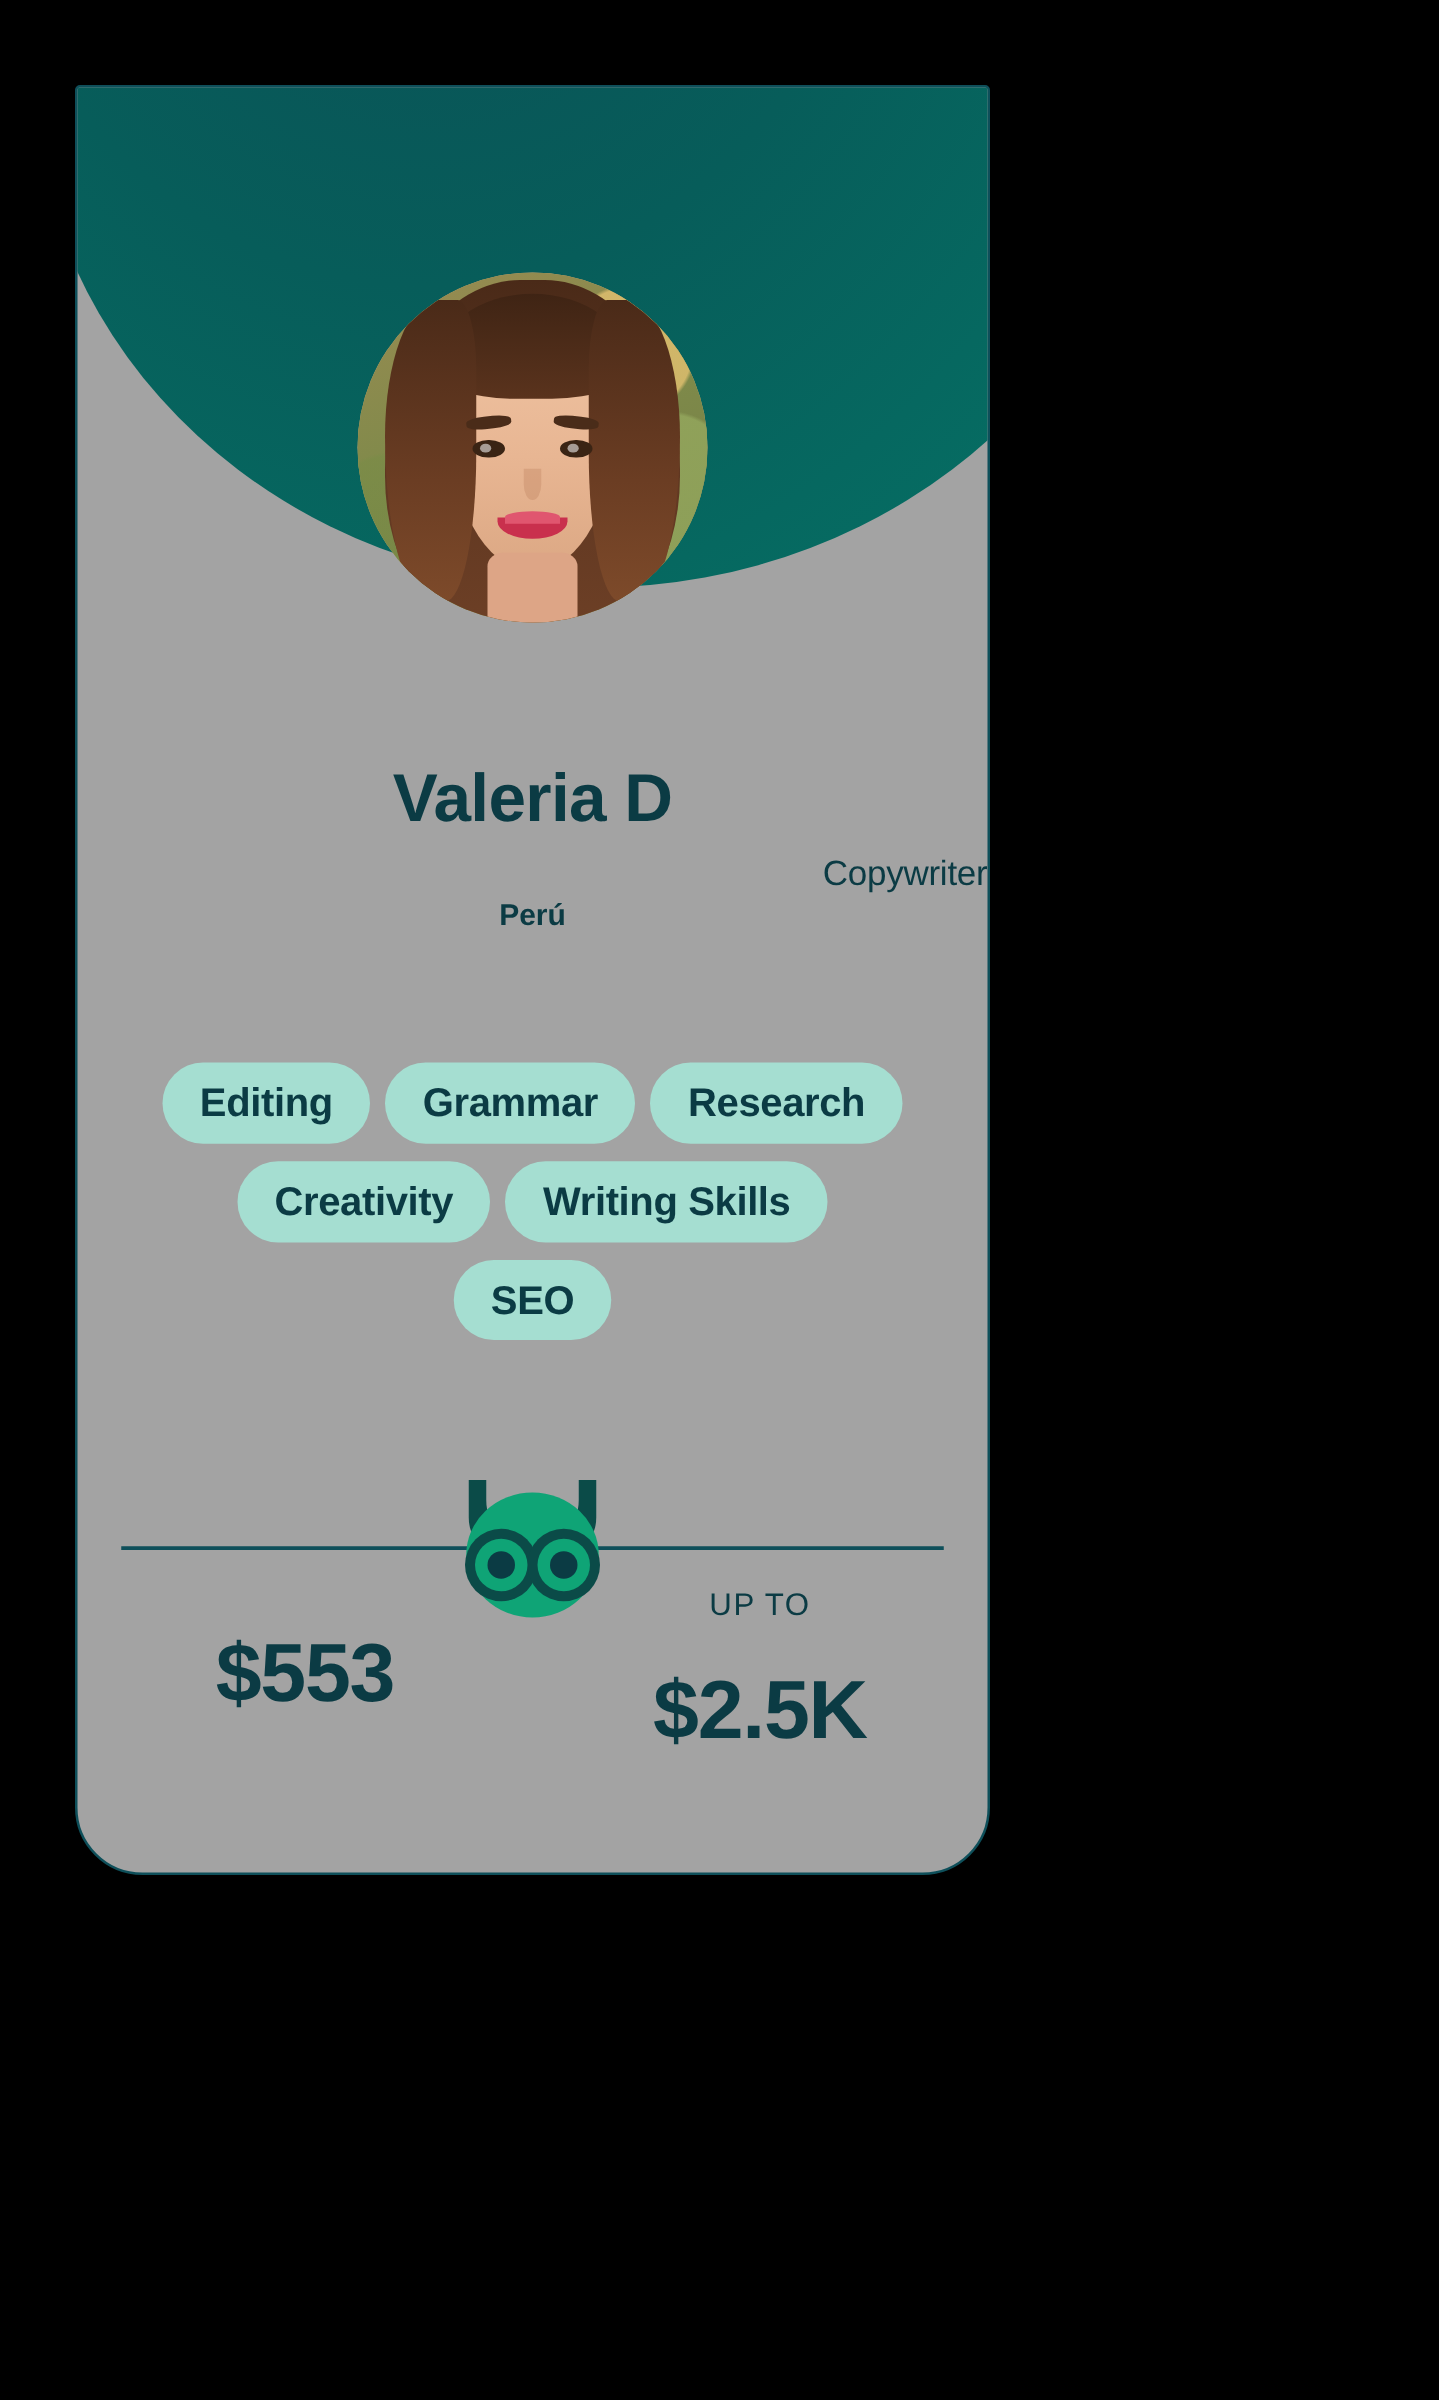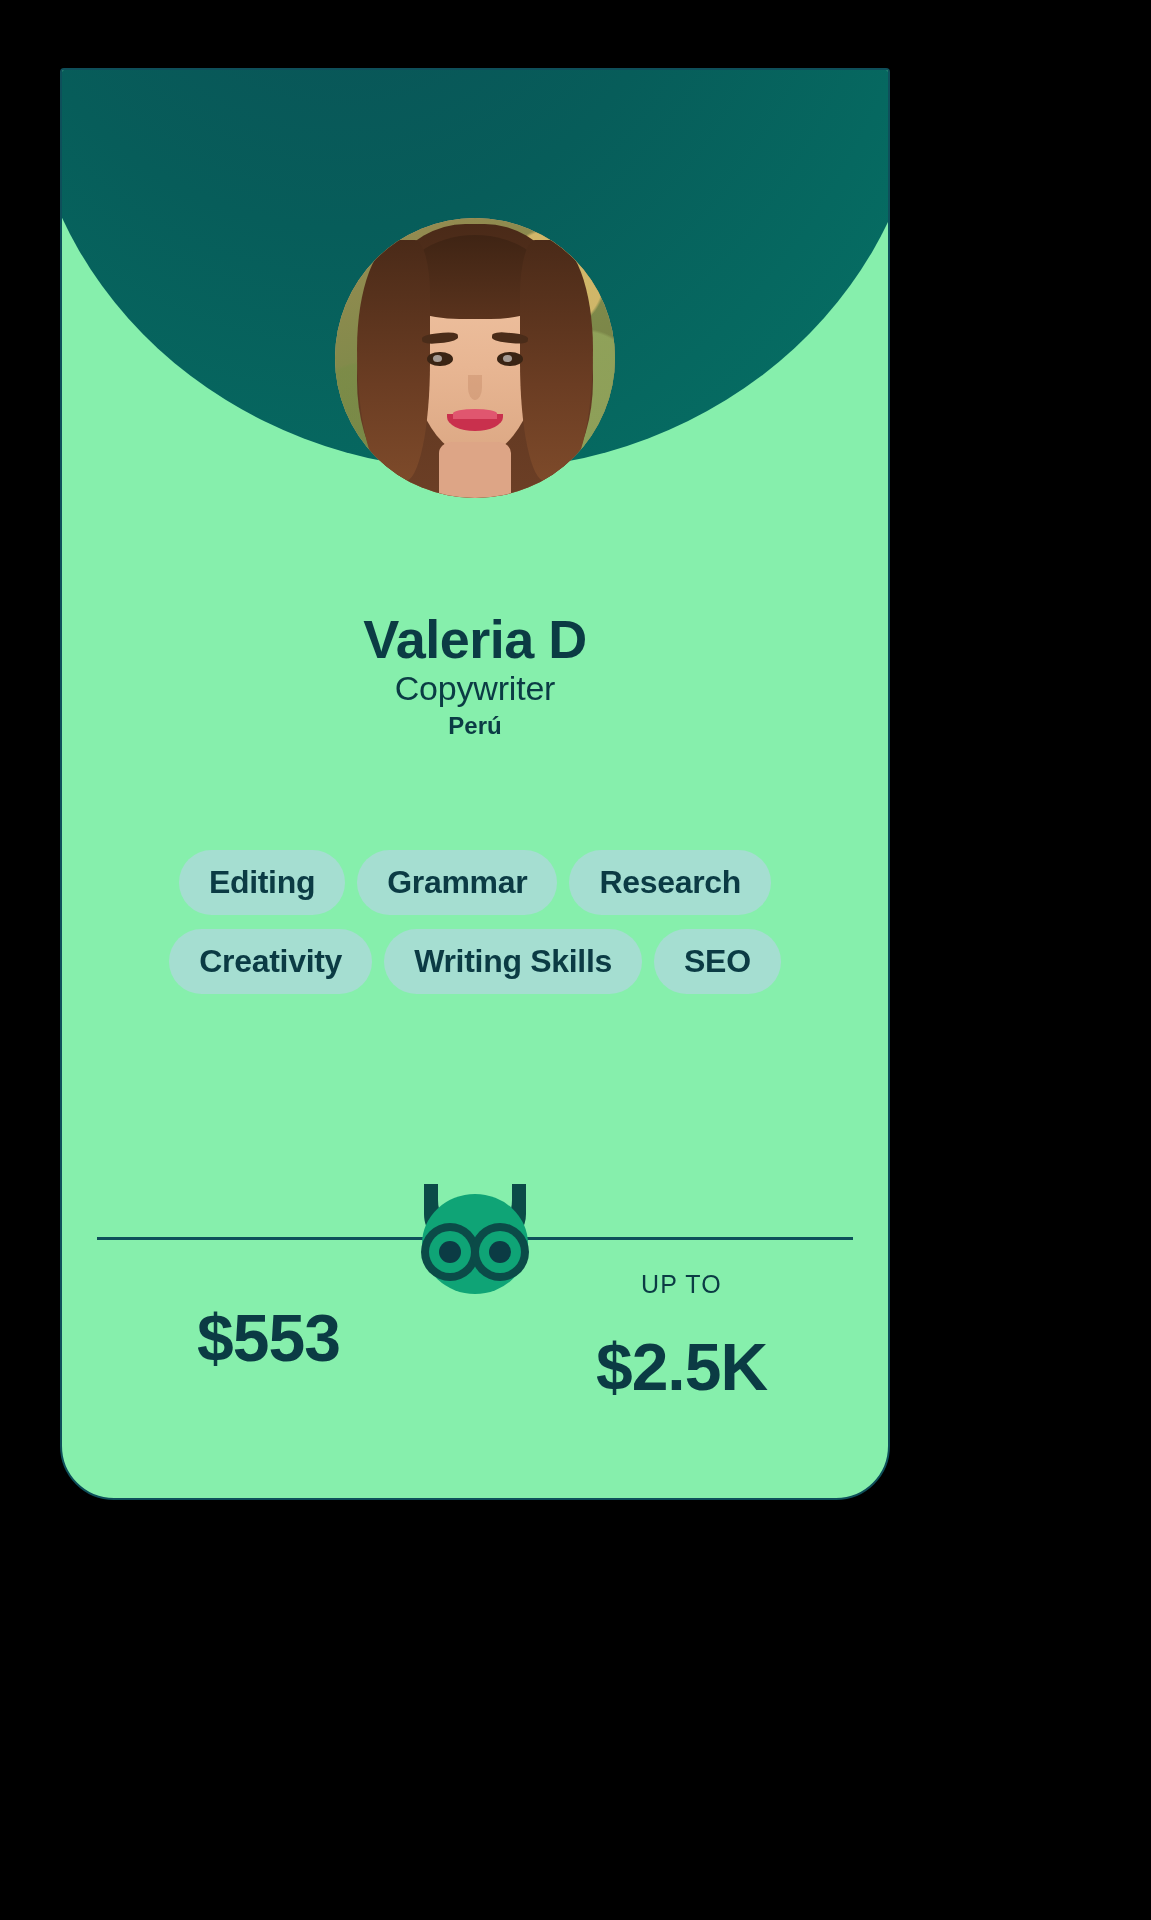--- a/index.html
+++ b/index.html
@@ -12,22 +12,22 @@
   #stage {
     position: relative;
     width: 1151px; height: 1920px;
     background: #000000;
   }
 
   
   .card {
     position: absolute;
     left: 60px; top: 68px;
-    width: 830px; height: 1432px;
-    background: #86efac;
+    width: 732px; height: 1432px;
+    background: #a3a3a3;
     border: 2px solid #0e4f5a;
     border-top-left-radius: 4px;
     border-top-right-radius: 4px;
     border-bottom-left-radius: 54px;
     border-bottom-right-radius: 54px;
     overflow: hidden;
   }
 
   
   .teal-dome {
@@ -95,21 +95,21 @@
   .eye::after { content:""; position:absolute; left:22%; top:18%; width:36%; height:52%; background:#fff; border-radius:50%; opacity:.55; }
   .nose { position: absolute; left: 47.5%; top: 56%; width: 5%; height: 9%; border-radius: 0 0 50% 50%; background: rgba(190,130,95,.35); }
   .mouth { position: absolute; left: 40%; top: 70%; width: 20%; height: 6%; border-radius: 0 0 60% 60% / 0 0 100% 100%; background: #c9304d; }
   .mouth::after { content:""; position:absolute; left:10%; top:-28%; width:80%; height:55%; background:#e0566f; border-radius:60% 60% 0 0; }
   .teeth { position:absolute; left:43%; top:71.5%; width:14%; height:2.6%; background:#fbf6f2; border-radius: 2px; }
   .neck { position: absolute; left: 37%; top: 80%; width: 26%; height: 22%; background: #dda586; border-radius: 18% 18% 0 0; }
 
   
   .identity { position: absolute; left: 0; right: 0; top: 540px; text-align: center; }
   .name  { font-size: 54px; font-weight: 700; color: #0b3b44; letter-spacing: -0.5px; line-height: 1.1; }
-  .role  { font-size: 34px; font-weight: 400; color: #0b3b44; margin-top: 0; letter-spacing: -0.2px; }
+  .role  { font-size: 28px; font-weight: 400; color: #0b3b44; margin-top: 14px; letter-spacing: -0.2px; text-align: right; }
   .place { font-size: 24px; font-weight: 700; color: #0b3b44; margin-top: 4px; }
 
   
   .skills { position: absolute; left: 60px; right: 60px; top: 780px; display: flex; flex-wrap: wrap;
             justify-content: center; align-content: flex-start; gap: 14px 12px; }
   .pill {
     background: #a5ded1;
     color: #0b3b44;
     border-radius: 999px;
     padding: 14px 30px;

